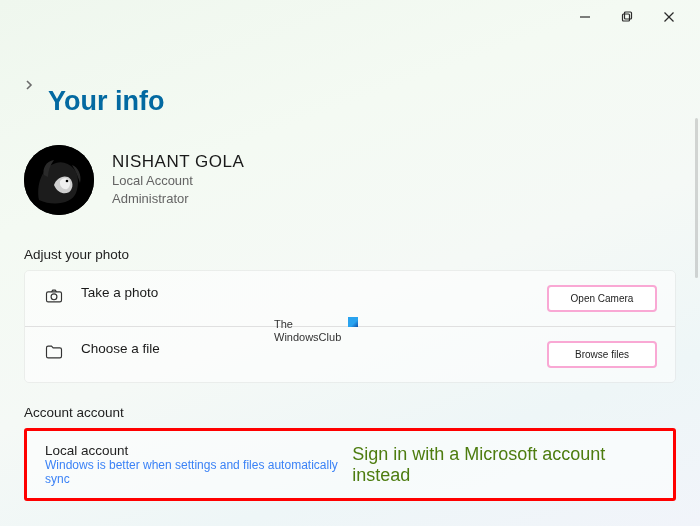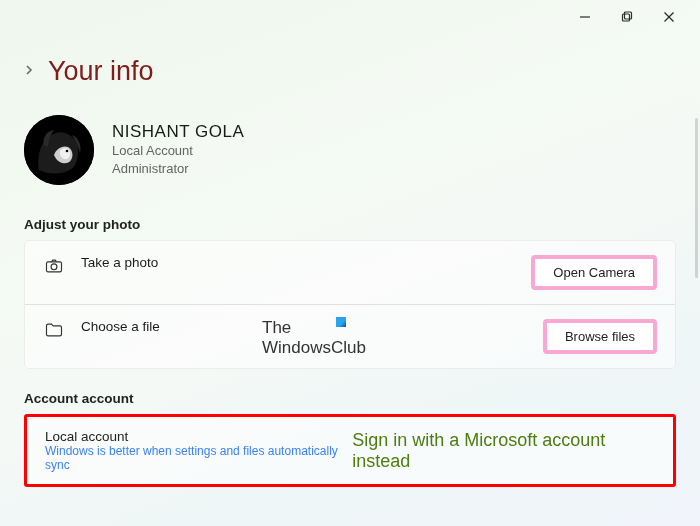--- a/index.html
+++ b/index.html
@@ -42,22 +42,23 @@
     font-size: 27px;
     font-weight: 600;
     color: #5e6060;
   }
   .breadcrumb .chev {
     color: #6b6b6b;
     font-size: 16px;
   }
   .breadcrumb .crumb-current {
     font-size: 27px;
-    font-weight: 400;
-    color: #7f1d1d;
+    font-weight: 700;
+    color: #0369a1;
+    margin-top: 30px;
   }
 
   .user-block {
     display: flex;
     align-items: center;
     gap: 18px;
     margin-bottom: 32px;
   }
   .avatar {
     width: 70px; height: 70px;
@@ -73,21 +74,21 @@
     color: #1a1a1a;
   }
   .user-text .type, .user-text .role {
     font-size: 13px;
     color: #646464;
     line-height: 1.35;
   }
 
   .section-title {
     font-size: 13.5px;
-    font-weight: 700;
+    font-weight: 400;
     color: #222;
     margin-bottom: 8px;
   }
 
   .card-group {
     border: 1px solid #ddd6;
     border-radius: 5px;
     overflow: hidden;
     margin-bottom: 22px;
   }
@@ -105,24 +106,24 @@
     color: #333;
   }
   .card-row .row-icon svg { width: 20px; height: 20px; stroke: #333; fill: none; stroke-width: 1.4; }
   .card-row .row-label {
     font-size: 13.5px;
     color: #1a1a1a;
     flex: 1;
   }
   .card-row .row-action {
     background: #fff;
-    border: 4px solid #f9a8d4;
+    border: 2px solid #f9a8d4;
     border-radius: 4px;
     padding: 6px 18px;
-    font-size: 13px;
+    font-size: 10px;
     color: #222;
     font-family: inherit;
     cursor: pointer;
     min-width: 110px;
     text-align: center;
   }
 
   .highlight-row {
     border: 3px solid #ff0000;
     border-radius: 3px;
@@ -153,23 +154,23 @@
     top: 118px;
     width: 3px;
     height: 160px;
     background: #8a8a8a55;
     border-radius: 2px;
   }
 
   
   .watermark {
     position: absolute;
-    left: 262px;
+    left: 274px;
     top: 318px;
-    font-size: 17px;
+    font-size: 11px;
     color: #333;
     line-height: 1.15;
     pointer-events: none;
   }
   .watermark .sq {
     position: absolute;
     top: -1px;
     left: 74px;
     width: 10px; height: 10px;
     background: linear-gradient(135deg, #2aa3ef 60%, #0d4ea8 100%);

